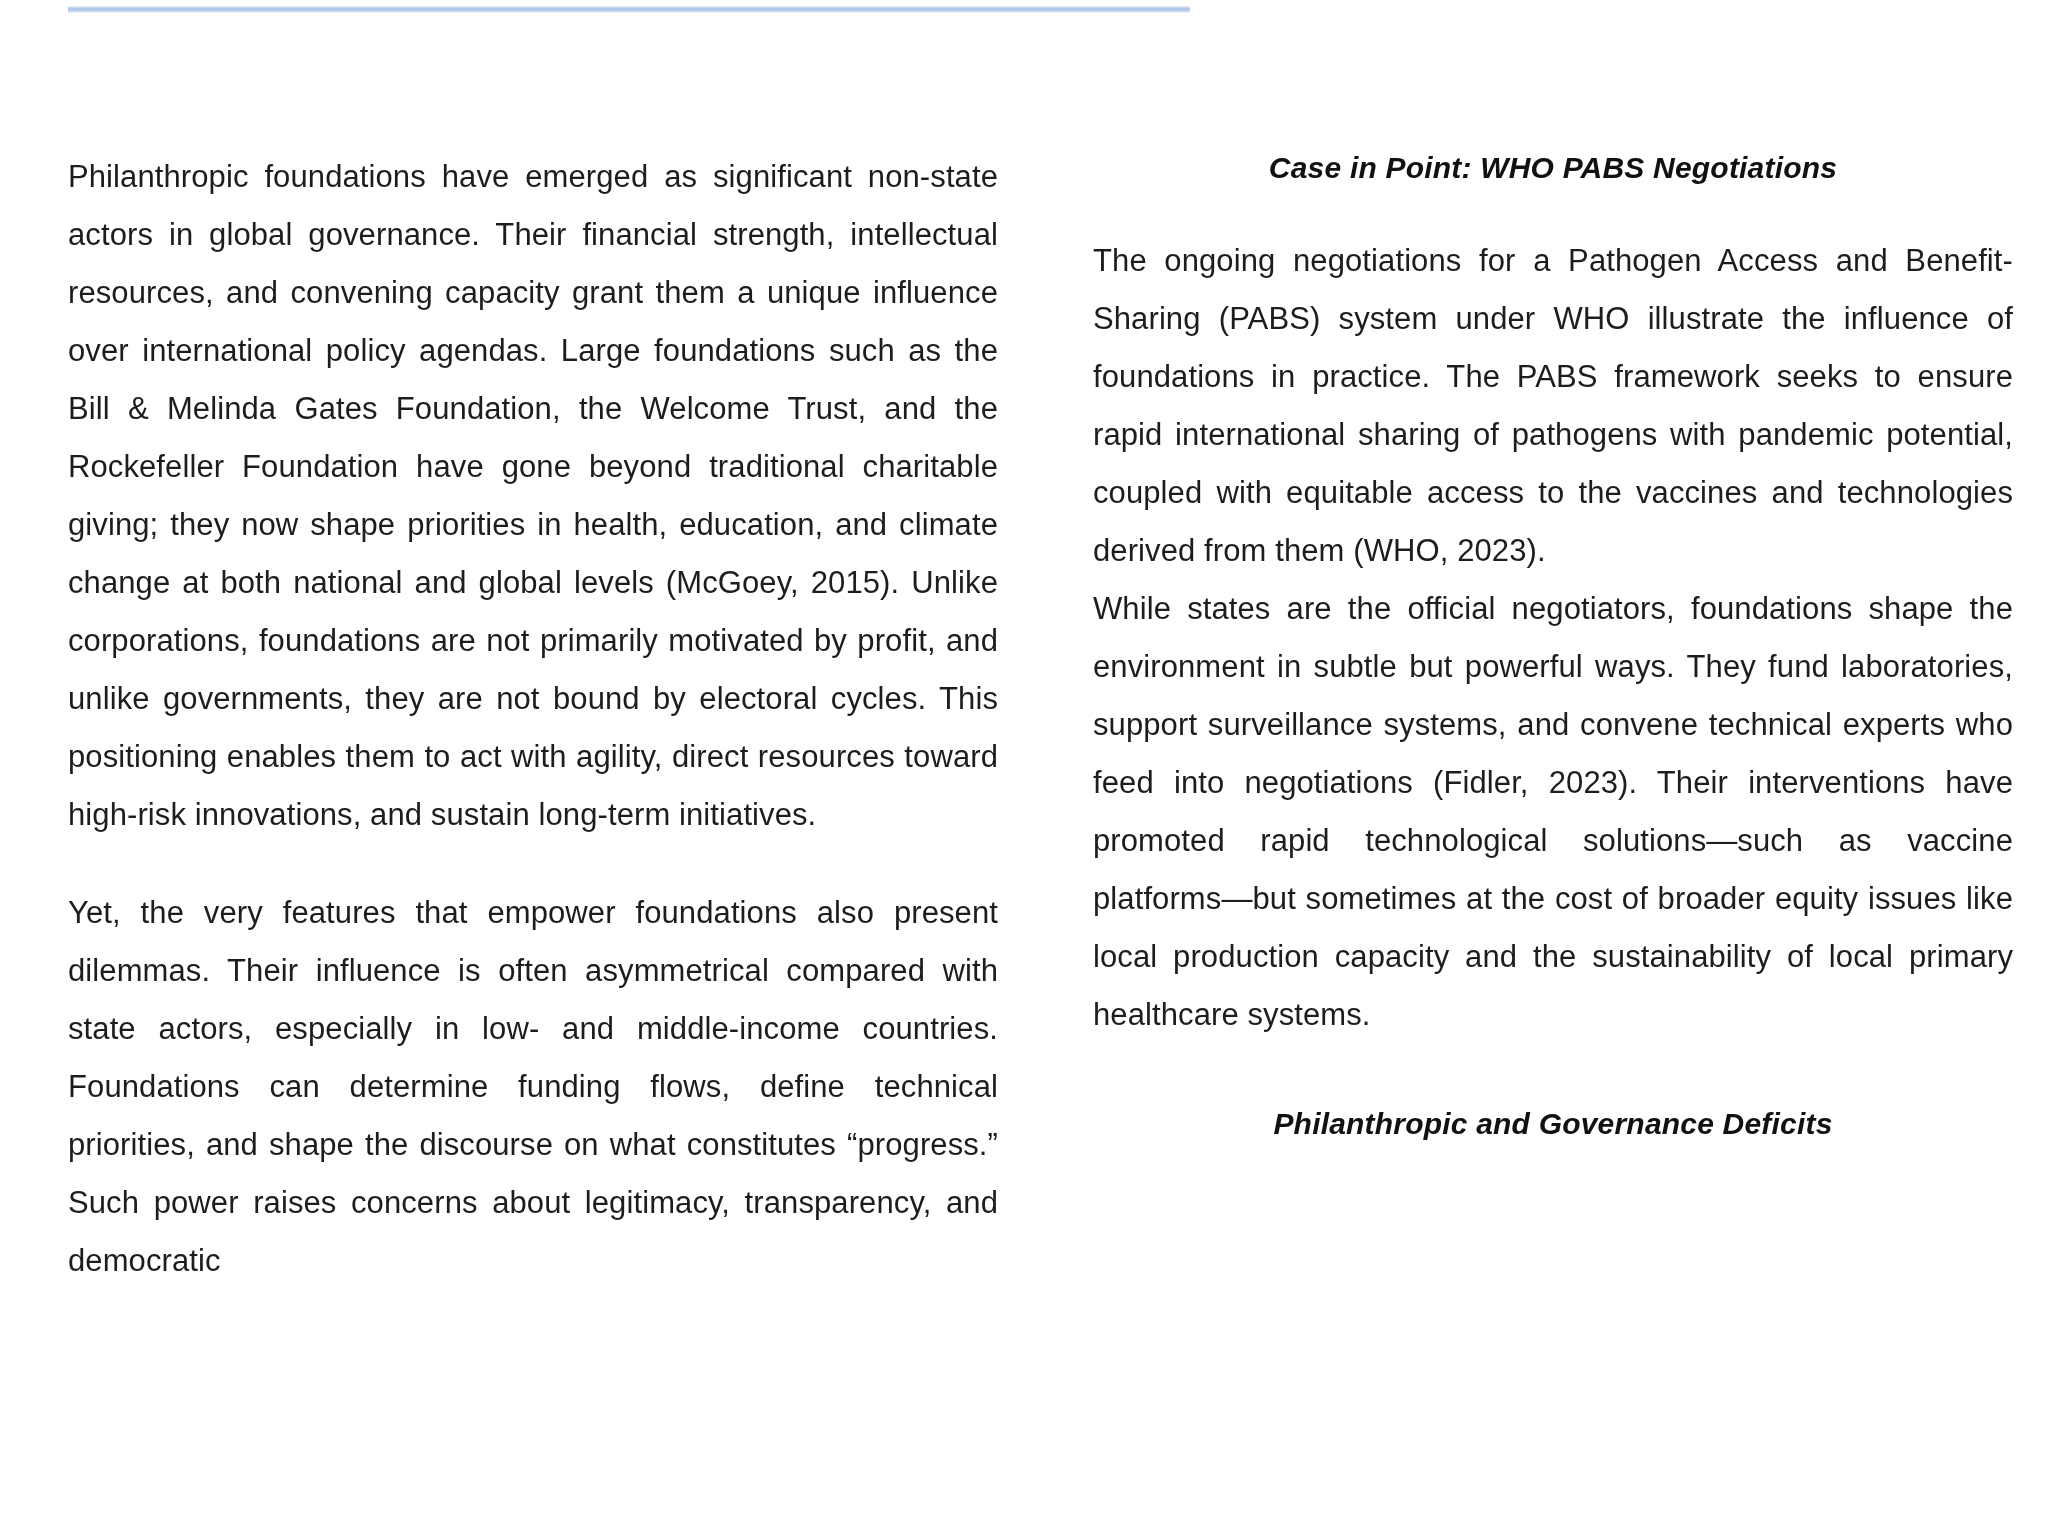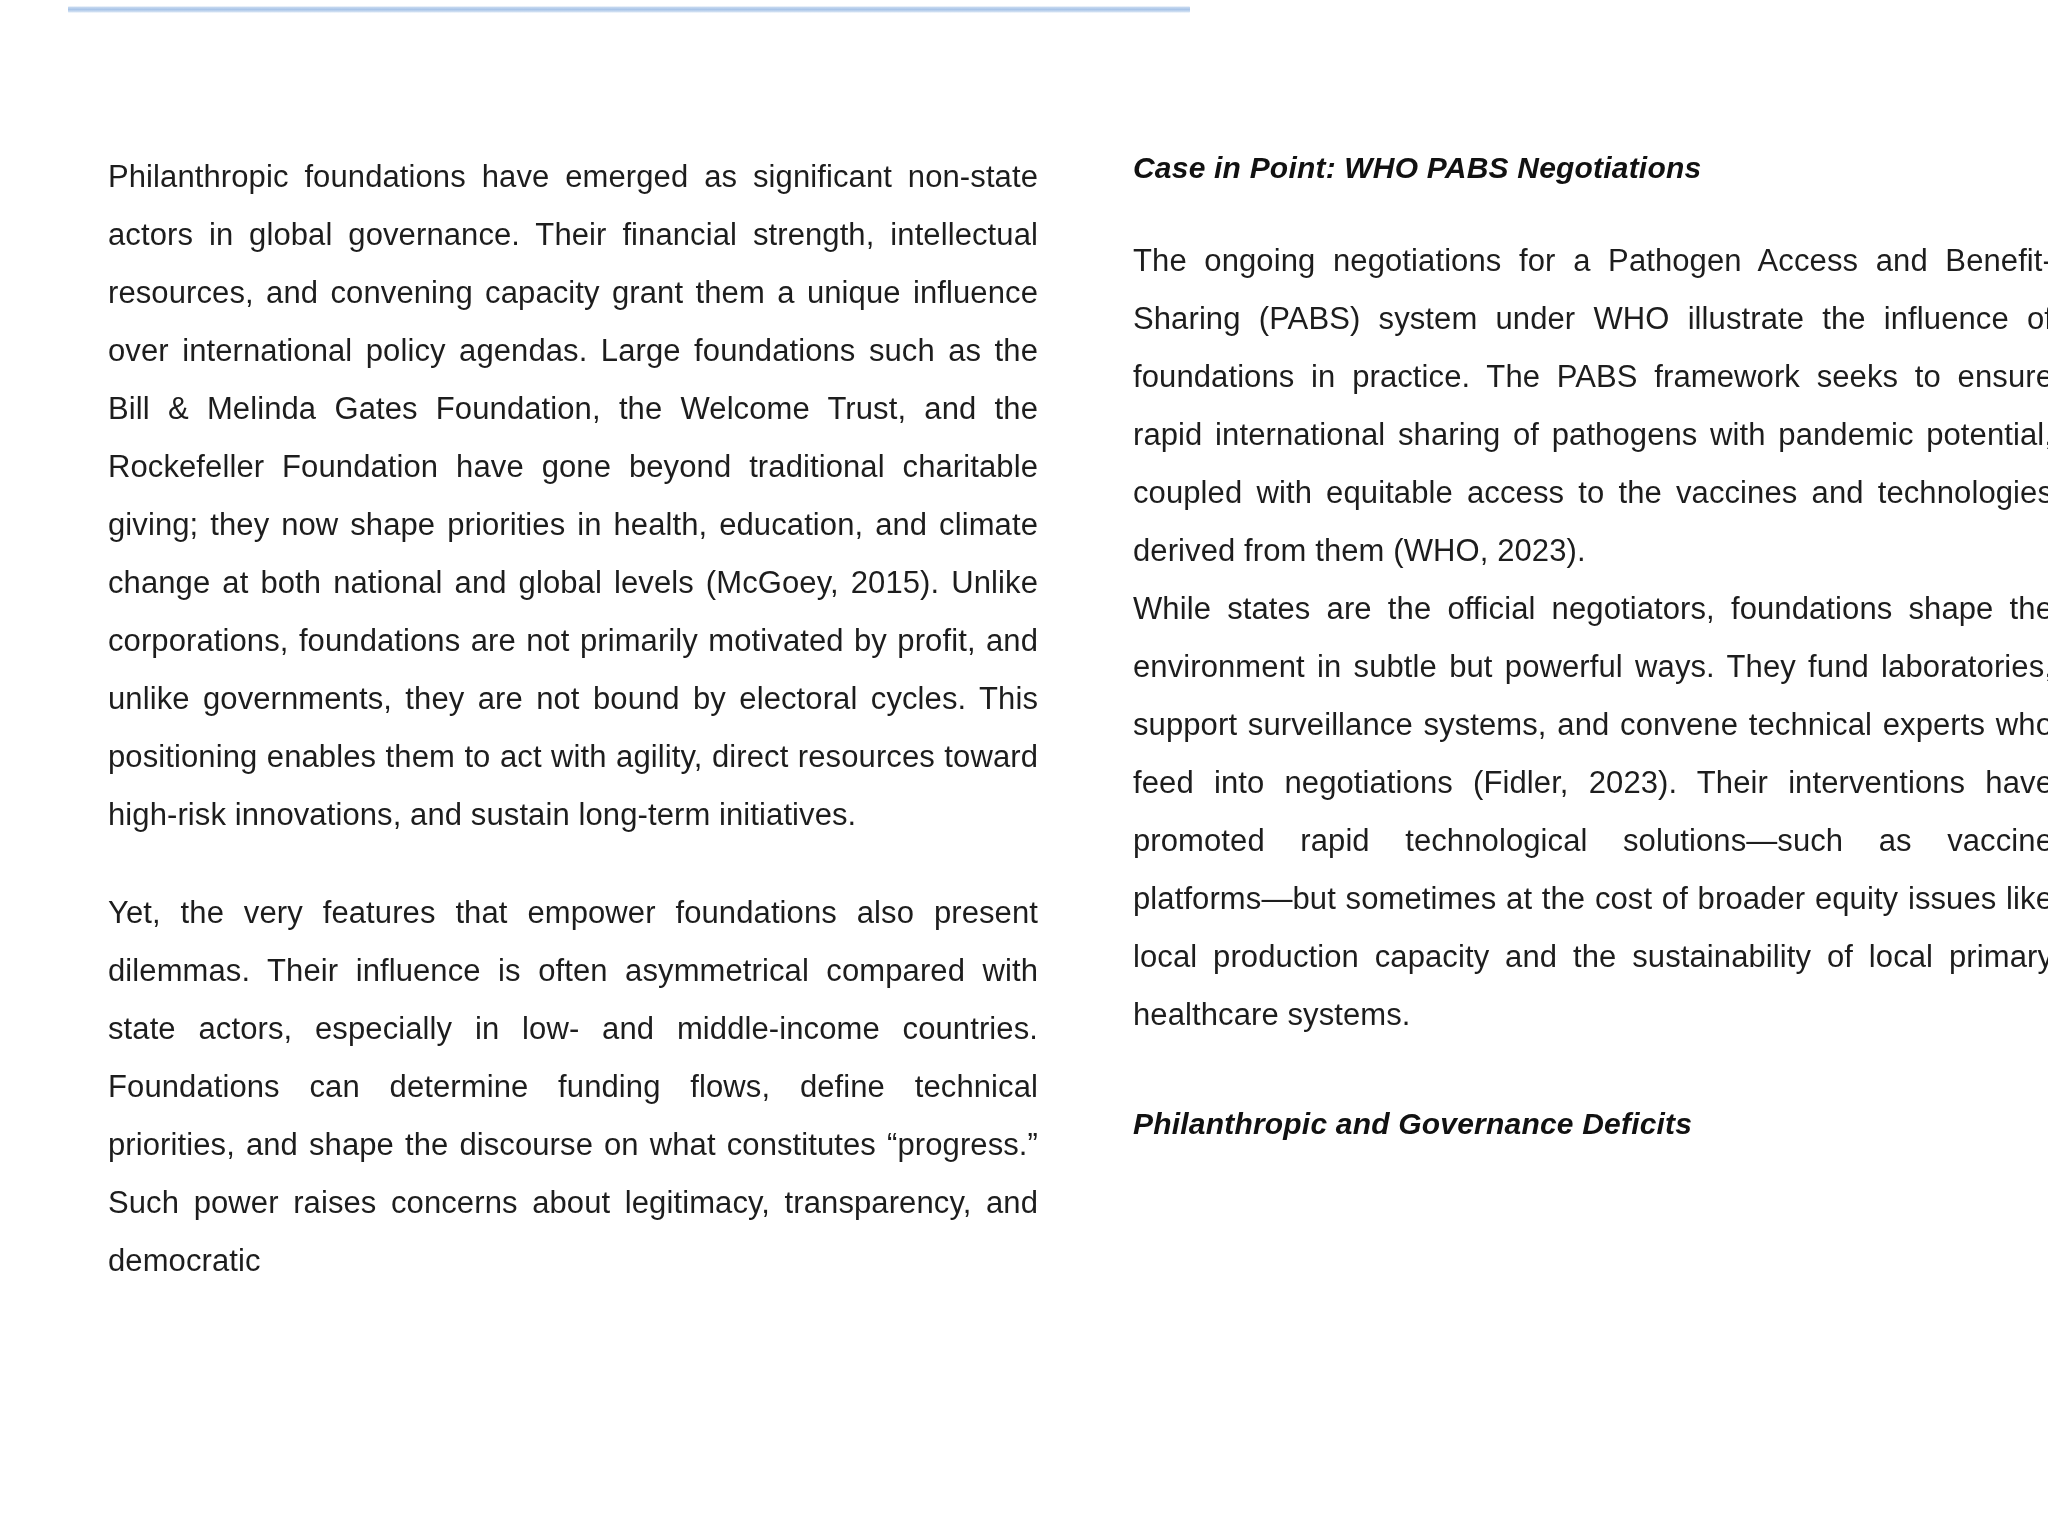--- a/index.html
+++ b/index.html
@@ -47,21 +47,20 @@
     position: absolute;
     left: 0;
     top: 0;
     width: 2048px;
     height: 1540px;
   }
 
   .col {
     position: absolute;
     top: 148px;
-    margin-left: 40px;
   }
   .col-left {
     left: 68px;
     width: 930px;
   }
   .col-right {
     left: 1093px;
     width: 920px;
   }
 
@@ -80,20 +79,21 @@
   }
 
   h3.subhead {
     margin: 0 0 44px 0;
     font-size: 30px;
     line-height: 40px;
     font-weight: bold;
     font-style: italic;
     color: #111111;
     letter-spacing: 0.2px;
+    text-align: center;
   }
   h3.subhead.second {
     margin-top: 60px;
   }
 </style>
 </head>
 <body>
 
 <div class="page">
 

